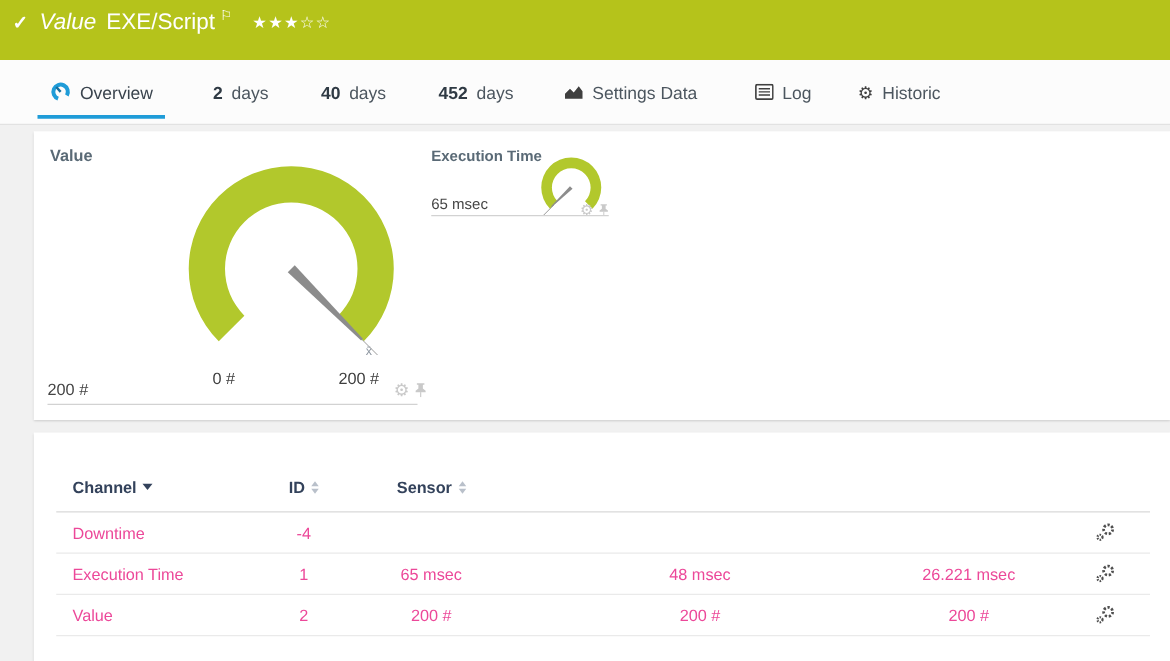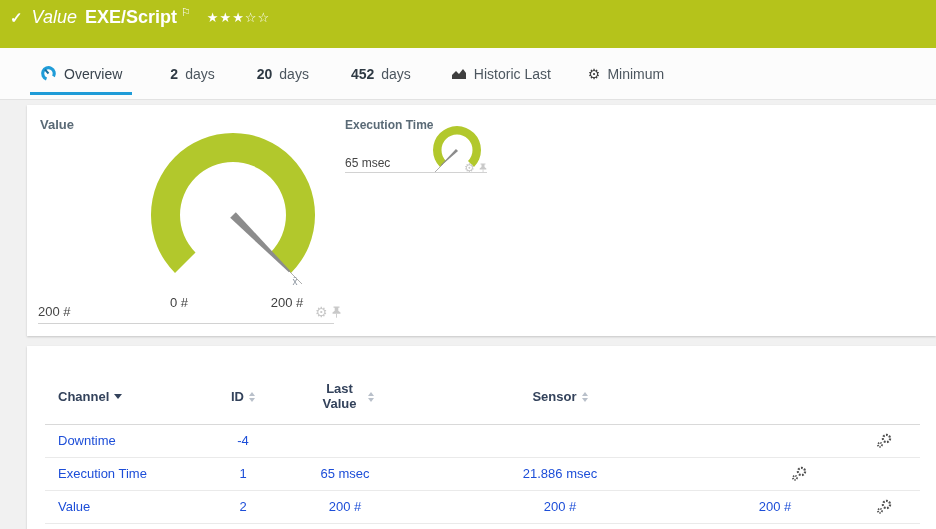--- a/index.html
+++ b/index.html
@@ -7,21 +7,21 @@
   body {
     width:936px; height:529px; overflow:hidden;
     font-family:"Liberation Sans", sans-serif;
     background:#f1f1f1; color:#4a4a4a;
   }
   
   .topbar { height:48px; background:#b5c31b; color:#fff; }
   .topbar-row { display:flex; align-items:center; padding:7px 0 0 10px; }
   .check { font-size:15px; font-weight:bold; margin-right:9px; }
   .t-prefix { font-style:italic; font-size:18px; margin-right:8px; }
-  .t-name { font-weight:bold; font-size:18px; }
+  .t-name { font-weight:normal; font-size:18px; }
   .flag { font-size:11px; align-self:flex-start; margin:-1px 0 0 4px; }
   .stars { margin-left:16px; font-size:13px; letter-spacing:1px; cursor:pointer; }
   .status-ok { font-size:11px; font-weight:bold; margin:1px 0 0 45px; }
   
   .tabs { height:52px; background:#fcfcfc; border-bottom:1px solid #e2e2e2;
           display:flex; align-items:center; padding-left:30px; }
   .tab { display:flex; align-items:center; gap:7px; font-size:14px; color:#4c565f;
          height:100%; position:relative; padding:0 10px; cursor:pointer; white-space:nowrap; }
   .tab.active { color:#39434d; }
   .tab.active::after { content:""; position:absolute; left:0; right:0; bottom:4px;
@@ -47,21 +47,21 @@
   .panel2 { margin-top:10px; height:193px; padding-top:30px; }
   .ctable { margin:0 16px 0 18px; }
   .thead, .trow { display:grid; grid-template-columns:156px 84px 120px 310px 120px 1fr;
                   align-items:center; }
   .thead { padding:6px 0 12px; border-bottom:1px solid #d9d9d9;
            color:#33425b; font-size:13px; font-weight:bold; }
   .th { display:flex; align-items:center; gap:5px; cursor:pointer; }
   .th.left { padding-left:13px;align-items:center; }
   .th.center { justify-content:center; }
   .th .wrap { display:inline-block; width:46px; text-align:center; line-height:1.15; }
-  .trow { height:33px; border-bottom:1px solid #eaeaea; font-size:13px; color:#1d4ed8; }
+  .trow { height:33px; border-bottom:1px solid #eaeaea; font-size:13px; color:#ec4899; }
   .td-ch { padding-left:13px; }
   .td-c { text-align:center; }
   .td-ic { display:flex; justify-content:flex-end; padding-right:28px; }
   .chset { cursor:pointer; }
   
   .sort-down { width:0; height:0; border-left:4px solid transparent;
                border-right:4px solid transparent; border-top:5px solid #33425b; }
   .sorter { display:flex; flex-direction:column; gap:2px; }
   .sorter i { display:block; width:0; height:0;
               border-left:3.5px solid transparent; border-right:3.5px solid transparent; }
@@ -87,36 +87,47 @@
       <path d="M 6.5,13.95 A 5.8 5.8 0 1 1 13.5,11.4" fill="none" stroke="#1f9cd8" stroke-width="3.2"></path>
       <line x1="8.5" y1="8.5" x2="5" y2="4.6" stroke="#176f9e" stroke-width="2"></line>
     </svg>
     <span>Overview</span>
   </div>
   <div class="tab" style="margin-left:28px">
     <span class="num">2</span>
     <span>days</span>
   </div>
   <div class="tab" style="margin-left:22px">
-    <span class="num">20</span>
+    <span class="num">40</span>
     <span>days</span>
   </div>
   <div class="tab" style="margin-left:22px">
     <span class="num">452</span>
     <span>days</span>
   </div>
   <div class="tab" style="margin-left:20px">
     <svg width="16" height="13" viewBox="0 0 16 13">
       <path d="M1,12 V8 L5,4 L8,7 L12,2 L15,6 V12 Z" fill="#3f3f3f"></path>
     </svg>
-    <span>Historic Last</span>
+    <span>Settings Data</span>
+  </div>
+  <div class="tab" style="margin-left:26px">
+    <svg width="15" height="13" viewBox="0 0 15 13">
+      <rect x="0.7" y="0.7" width="13.6" height="11.6" rx="1" fill="none" stroke="#3f3f3f" stroke-width="1.3"></rect>
+      <g stroke="#3f3f3f" stroke-width="1.1">
+        <line x1="3" y1="4" x2="12" y2="4"></line>
+          <line x1="3" y1="6.5" x2="12" y2="6.5"></line>
+          <line x1="3" y1="9" x2="12" y2="9"></line>
+      </g>
+    </svg>
+    <span>Log</span>
   </div>
   <div class="tab" style="margin-left:17px">
     <span class="gearglyph">⚙</span>
-    <span>Minimum</span>
+    <span>Historic</span>
   </div>
 </nav>
 
 <main class="main">
 
   <section class="panel panel1">
 
     <div class="abs g-title" style="left:13px; top:12px;">Value</div>
 
     <svg class="abs" style="left:111px; top:23px;" width="190" height="170" viewBox="0 0 190 170">
@@ -161,27 +172,20 @@
   <section class="panel panel2">
     <div class="ctable">
 
       <div class="thead">
         <div class="th left">
           <span>Channel</span>
           <span class="sort-down"></span>
         </div>
         <div class="th center">
           <span>ID</span>
-          <span class="sorter">
-              <i class="up"></i>
-              <i class="dn"></i>
-            </span>
-        </div>
-        <div class="th center">
-          <span class="wrap">Last Value</span>
           <span class="sorter">
               <i class="up"></i>
               <i class="dn"></i>
             </span>
         </div>
         <div class="th center">
           <span>Sensor</span>
           <span class="sorter">
               <i class="up"></i>
               <i class="dn"></i>
@@ -201,21 +205,22 @@
             <circle cx="10.5" cy="5.5" r="3.6" fill="none" stroke="#4f4f4f" stroke-width="2.2" stroke-dasharray="1.8 1.4"></circle>
             <circle cx="4" cy="11.8" r="2" fill="none" stroke="#4f4f4f" stroke-width="1.8" stroke-dasharray="1.2 1"></circle>
           </svg>
         </div>
       </div>
 
       <div class="trow">
         <div class="td-ch">Execution Time</div>
         <div class="td-c">1</div>
         <div class="td-c">65 msec</div>
-        <div class="td-c">21.886 msec</div>
+        <div class="td-c">48 msec</div>
+        <div class="td-c">26.221 msec</div>
         <div class="td-ic">
           <svg class="chset" width="16" height="16" viewBox="0 0 16 16">
             <circle cx="10.5" cy="5.5" r="3.6" fill="none" stroke="#4f4f4f" stroke-width="2.2" stroke-dasharray="1.8 1.4"></circle>
             <circle cx="4" cy="11.8" r="2" fill="none" stroke="#4f4f4f" stroke-width="1.8" stroke-dasharray="1.2 1"></circle>
           </svg>
         </div>
       </div>
 
       <div class="trow">
         <div class="td-ch">Value</div>

